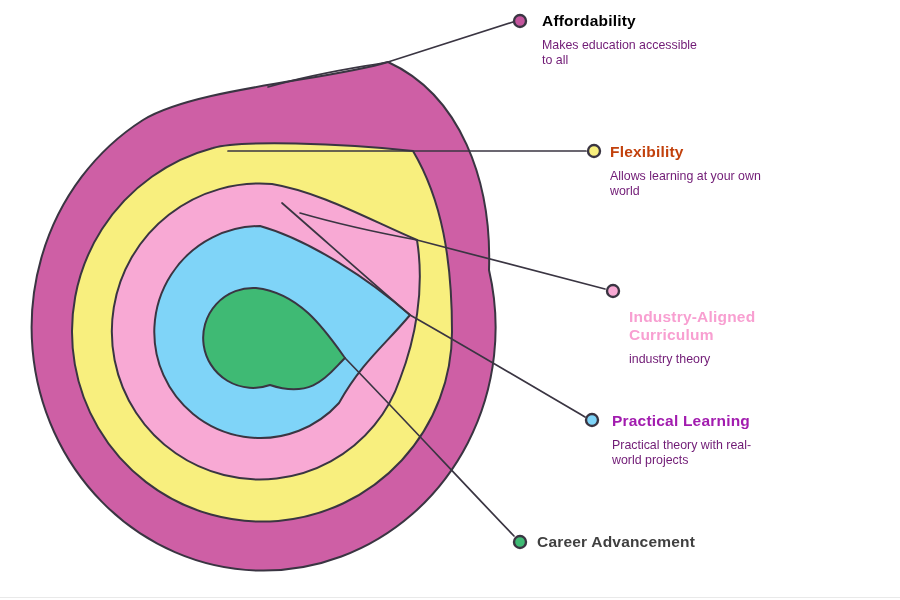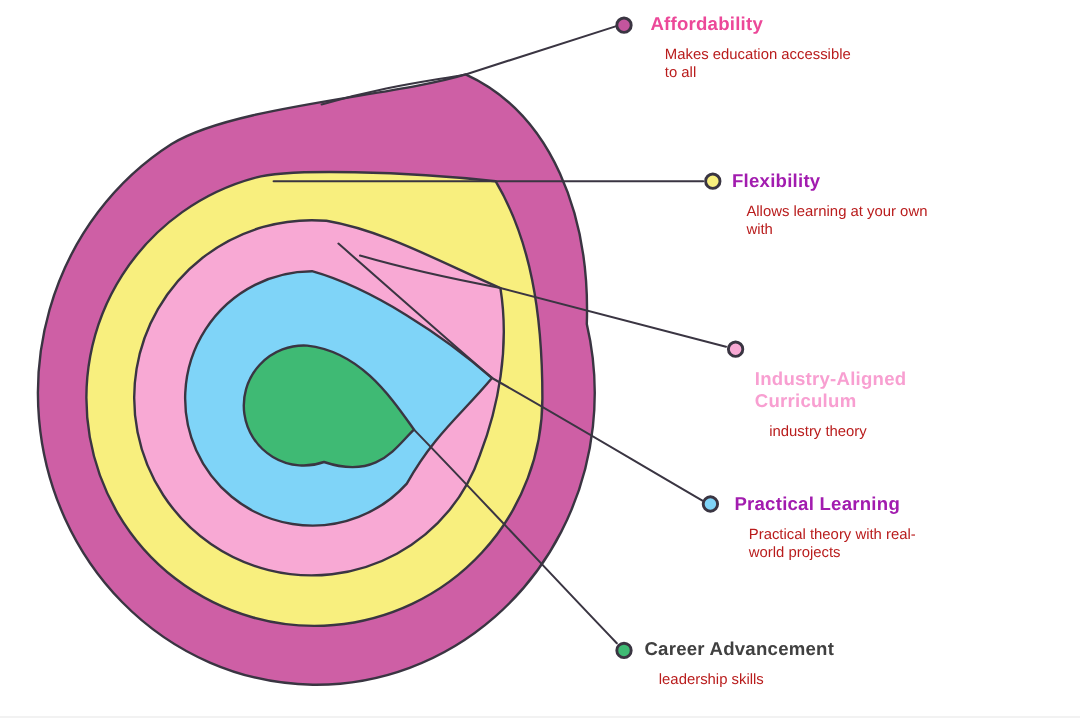--- a/index.html
+++ b/index.html
@@ -9,21 +9,21 @@
     font-family:"Liberation Sans","DejaVu Sans",sans-serif;
   }
   #stage{position:absolute;left:0;top:0;width:900px;height:600px;}
   svg{position:absolute;left:0;top:0;}
   .callout{position:absolute;width:175px;}
   .co-title{
     font-size:15.5px;font-weight:bold;line-height:18px;
     letter-spacing:.2px;
   }
   .co-desc{
-    margin-top:8px;font-size:12.4px;line-height:14.6px;color:#b91c1c;margin-left:12px;
+    margin-top:8px;font-size:12.4px;line-height:14.6px;color:#701a75;
   }
   .co-aff{left:542px;top:12px;}
   .co-flex{left:610px;top:143px;}
   .co-ind{left:629px;top:282px;width:150px;}
   .co-prac{left:612px;top:412px;}
   .co-car{left:537px;top:533px;}
   .bottom-rule{
     position:absolute;left:0;right:0;bottom:2px;height:1px;background:#e9e9e9;
   }
 </style>
@@ -57,32 +57,32 @@
     <g stroke="#3a3542" stroke-width="2.4">
       <circle cx="520" cy="21" r="6" fill="#c4559d"></circle>
       <circle cx="594" cy="151" r="6" fill="#f8ef7e"></circle>
       <circle cx="613" cy="291" r="6" fill="#f8a9d4"></circle>
       <circle cx="592" cy="420" r="6" fill="#7fd4f8"></circle>
       <circle cx="520" cy="542" r="6" fill="#3fba74"></circle>
     </g>
   </svg>
 
   <div class="callout co-aff">
-    <div class="co-title" style="color: #ec4899;">Affordability</div>
+    <div class="co-title" style="color: #000000;">Affordability</div>
     <div class="co-desc">
       <div>Makes education accessible</div>
       <div>to all</div>
     </div>
   </div>
 
   <div class="callout co-flex">
-    <div class="co-title" style="color: #a21caf;">Flexibility</div>
+    <div class="co-title" style="color: #c2410c;">Flexibility</div>
     <div class="co-desc">
       <div>Allows learning at your own</div>
-      <div>with</div>
+      <div>world</div>
     </div>
   </div>
 
   <div class="callout co-ind">
     <div class="co-title" style="color: rgb(248, 159, 209); margin-top: 26px;">Industry-Aligned Curriculum</div>
     <div class="co-desc">
       <div>industry theory</div>
     </div>
   </div>
 
@@ -90,18 +90,17 @@
     <div class="co-title" style="color: #a21caf;">Practical Learning</div>
     <div class="co-desc">
       <div>Practical theory with real-</div>
       <div>world projects</div>
     </div>
   </div>
 
   <div class="callout co-car">
     <div class="co-title" style="color: #404040;">Career Advancement</div>
     <div class="co-desc">
-      <div>leadership skills</div>
     </div>
   </div>
 
   <div class="bottom-rule"></div>
 </div>
 
 </body></html>

